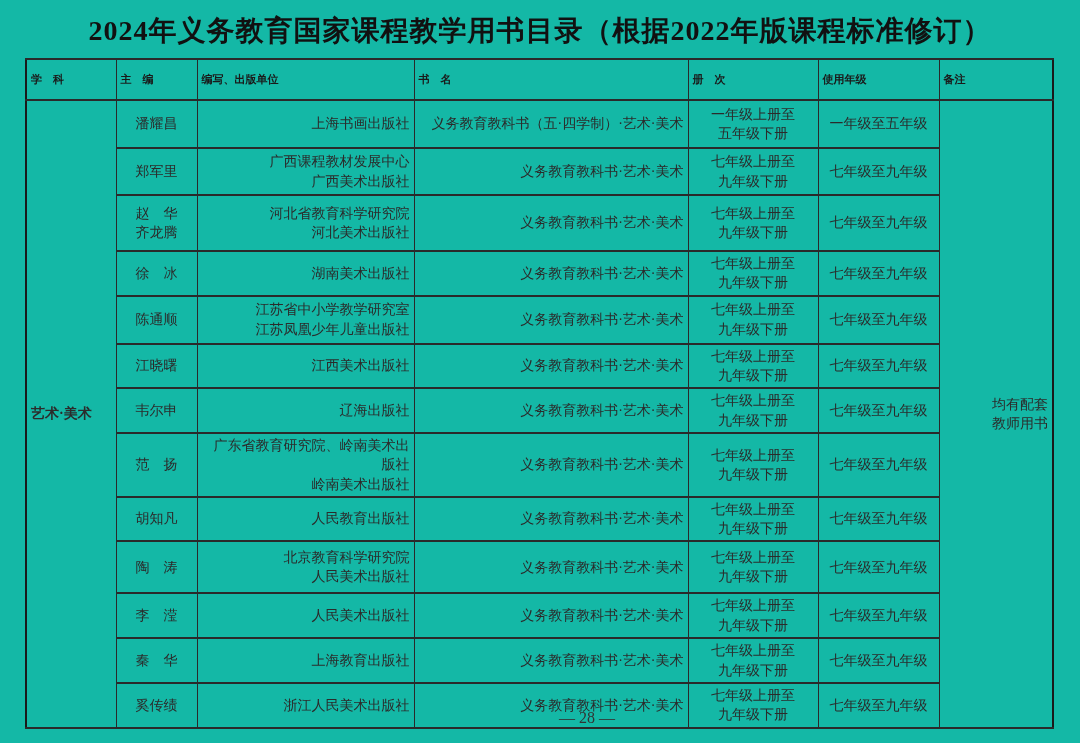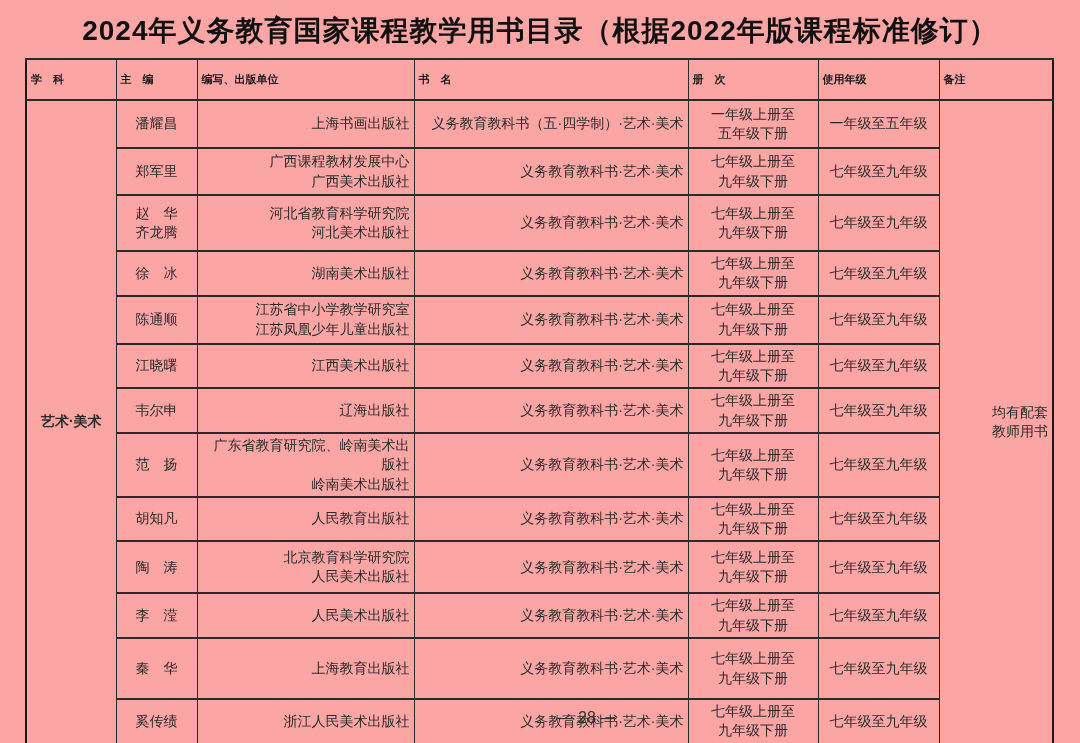--- a/index.html
+++ b/index.html
@@ -1,21 +1,21 @@
 <!DOCTYPE html>
 <html><head>
 <meta charset="utf-8">
 <style>
   html, body { margin: 0; padding: 0; background: #ffffff; }
   .page {
     position: relative;
     width: 1080px;
     height: 743px;
-    background: #fca5a5;
-    font-family: Liberation Sans, sans-serif;
+    background: #14b8a6;
+    font-family: Liberation Serif, serif;
     color: #1f1f1f;
     overflow: hidden;
   }
   .doc-title {
     position: absolute;
     top: 12px;
     left: 0;
     width: 100%;
     text-align: center;
     font-size: 28px;
@@ -51,21 +51,21 @@
     font-weight: bold;
     text-align: left;
     color: #1a1a1a;
     height: 35px;
     margin-left: 12px;
   }
   .c-center { text-align: center; }
   .c-left   { text-align: right; padding-left: 8px; padding-right: 6px; }
   .subject-cell {
     font-weight: bold;
-    text-align: center;
+    text-align: left;
     font-size: 15px;
     color: #1a1a1a;
   }
   .remark-cell { text-align: right; }
   .page-number {
     position: absolute;
     bottom: 16px;
     left: 0;
     width: 100%;
     text-align: center;
@@ -204,21 +204,21 @@
 
     <tr style="height:39px">
       <td class="c-center">李　滢</td>
       <td class="c-left">人民美术出版社</td>
       <td class="c-left">义务教育教科书·艺术·美术</td>
       <td class="c-center">七年级上册至
 九年级下册</td>
       <td class="c-center">七年级至九年级</td>
     </tr>
 
-    <tr style="height:61px">
+    <tr style="height:45px">
       <td class="c-center">秦　华</td>
       <td class="c-left">上海教育出版社</td>
       <td class="c-left">义务教育教科书·艺术·美术</td>
       <td class="c-center">七年级上册至
 九年级下册</td>
       <td class="c-center">七年级至九年级</td>
     </tr>
 
     <tr style="height:41px">
       <td class="c-center">奚传绩</td>

